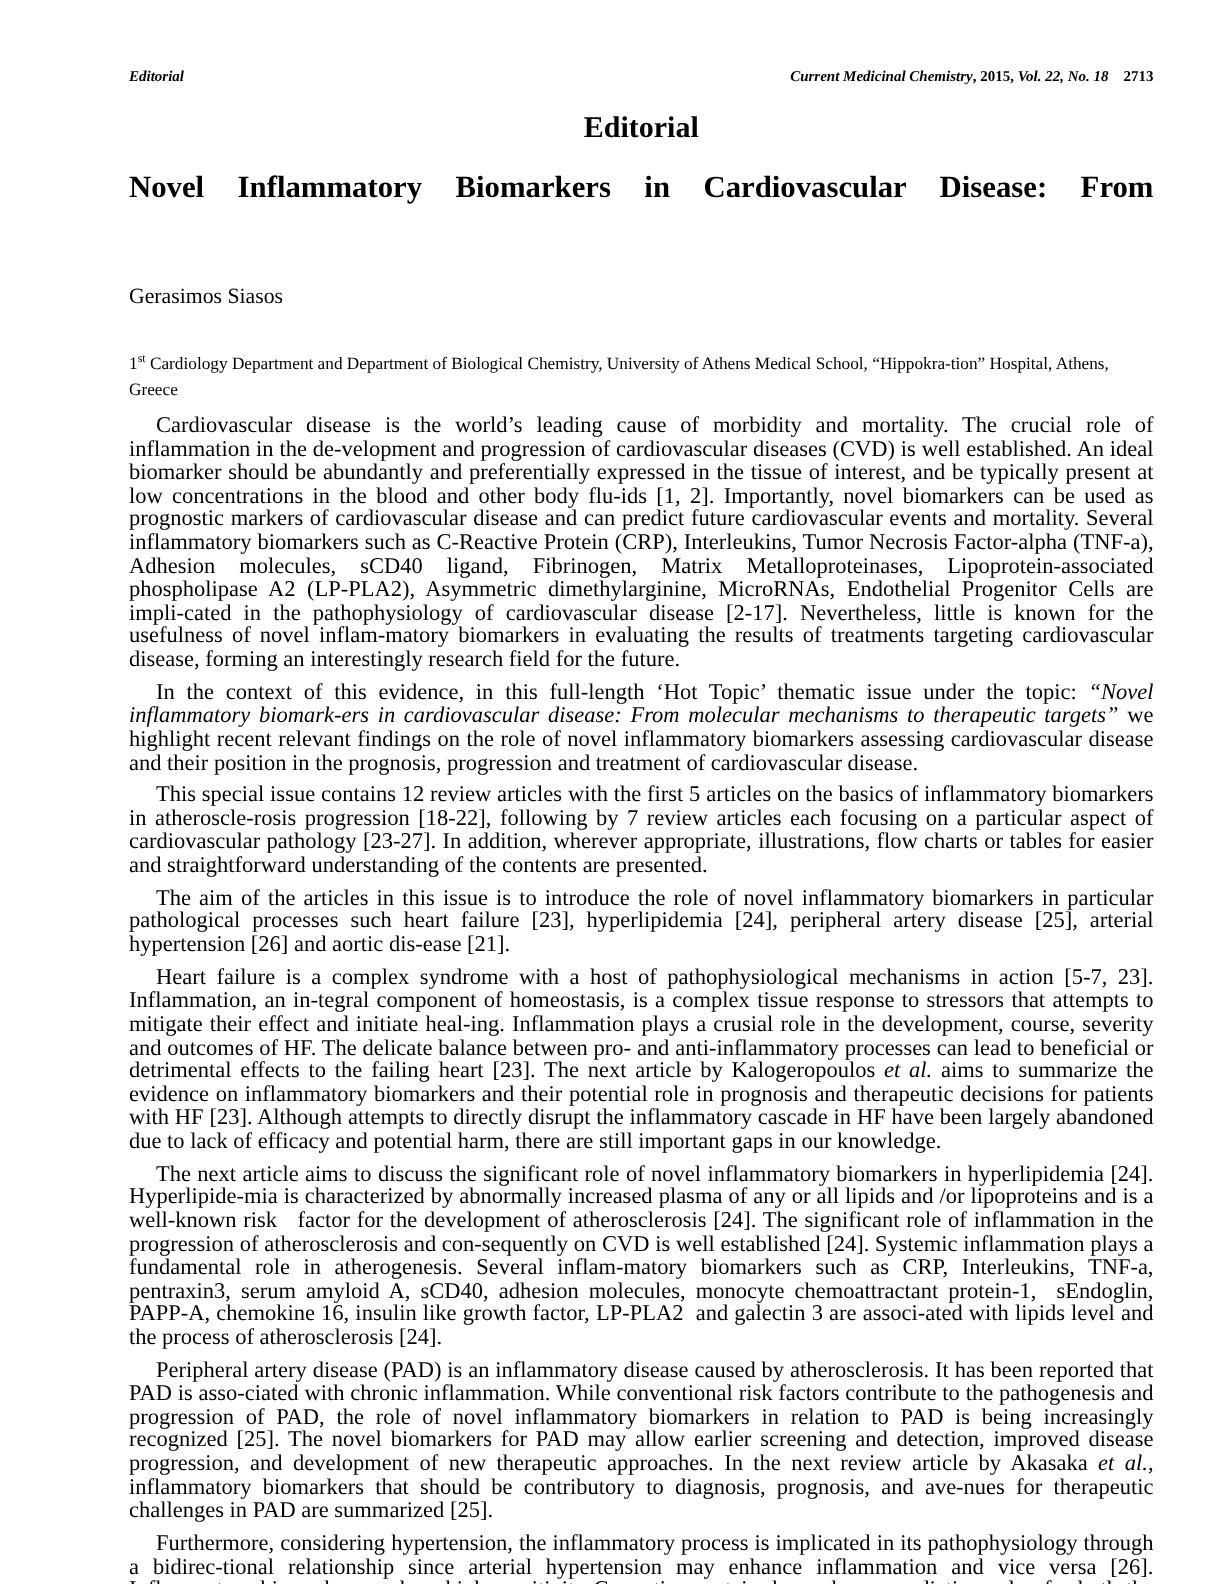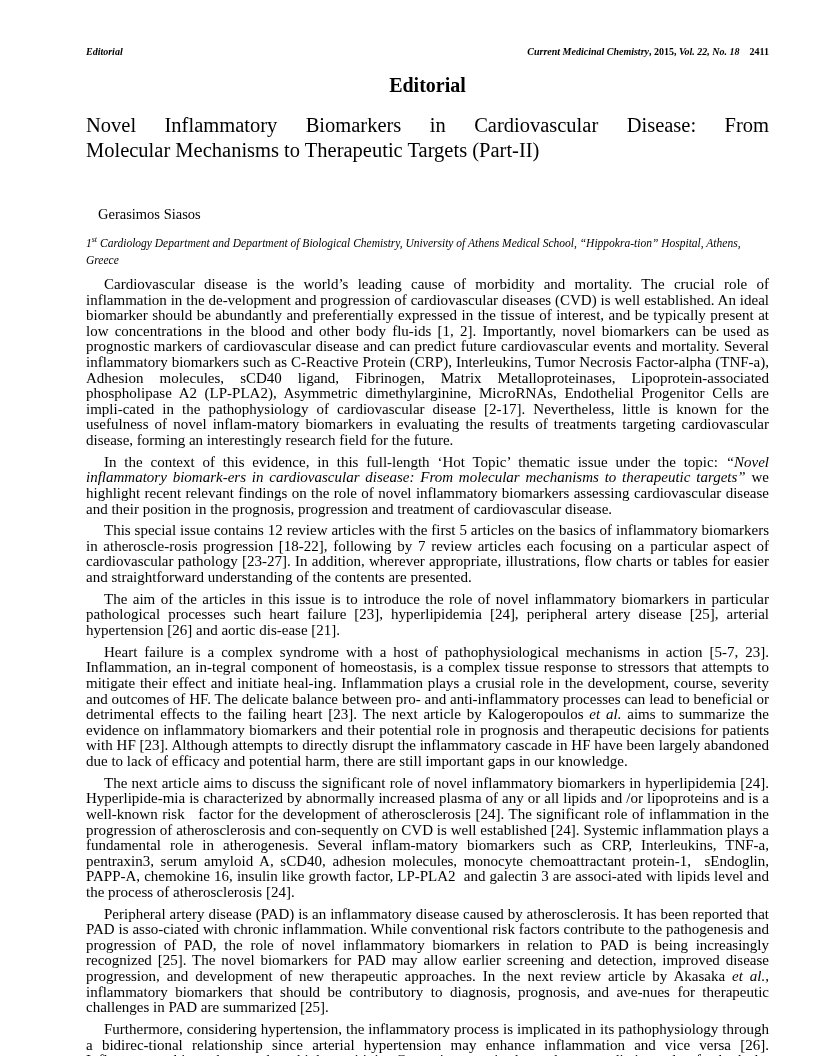--- a/index.html
+++ b/index.html
@@ -6,46 +6,45 @@
   body { width: 816px; height: 1056px; position: relative; overflow: hidden;
          font-family: "Liberation Serif", "DejaVu Serif", serif; color: #000; }
   .page { position: absolute; left: 86px; top: 0; width: 683px; }
   .running-head { position: absolute; top: 46px; left: 0; width: 683px; font-size: 10px;
                   font-weight: bold; display: flex; justify-content: space-between; }
   .running-head .left { font-style: italic; }
   .running-head .right i { }
   .section-label { position: absolute; top: 74px; left: 0; width: 683px; text-align: center;
                    font-size: 20px; font-weight: bold; }
   .title { position: absolute; top: 113px; left: 0; width: 683px; font-size: 20.5px;
-           font-weight: normal; line-height: 25px; text-align: justify; margin: 0; }
+           font-weight: bold; line-height: 25px; text-align: justify; margin: 0; }
   .title .l1 { display: block; text-align: justify; text-align-last: justify; }
-  .author { position: absolute; top: 206px; left: 0; font-size: 14.5px; margin-left: 12px; }
+  .author { position: absolute; top: 190px; left: 0; font-size: 14.5px; }
   .affil { position: absolute; top: 235px; left: 0; width: 683px; font-size: 11.5px;
-           font-style: italic; line-height: 17px; }
+           line-height: 17px; }
   .affil sup { font-size: 8px; vertical-align: 5px; line-height: 0; }
   .body { position: absolute; top: 277px; left: 0; width: 683px; font-size: 15px;
           line-height: 15.6px; }
   .body p { margin: 0 0 6.2px 0; text-indent: 18px; text-align: justify; }
   .body p i { font-style: italic; }
 </style>
 </head>
 <body>
 
 <div class="page">
 
   <div class="running-head">
     <span class="left">Editorial</span>
-    <span class="right"><i>Current Medicinal Chemistry</i><span>, 2015, </span><i>Vol. 22, No. 18</i>&nbsp;&nbsp;&nbsp;&nbsp;<span>2411</span></span>
+    <span class="right"><i>Current Medicinal Chemistry</i><span>, 2015, </span><i>Vol. 22, No. 18</i>&nbsp;&nbsp;&nbsp;&nbsp;<span>2713</span></span>
   </div>
 
   <div class="section-label">Editorial</div>
 
   <h1 class="title">
     <span class="l1">Novel Inflammatory Biomarkers in Cardiovascular Disease: From</span>
-    <span class="l2">Molecular Mechanisms to Therapeutic Targets (Part-II)</span>
   </h1>
 
   <div class="author">Gerasimos Siasos</div>
 
   <div class="affil"><span>1</span><sup>st</sup><span> Cardiology Department and Department of Biological Chemistry, University of Athens Medical School, “Hippokra-tion” Hospital, Athens, Greece</span></div>
 
   <div class="body">
     <p>Cardiovascular disease is the world’s leading cause of morbidity and mortality. The crucial role of inflammation in the de-velopment and progression of cardiovascular diseases (CVD) is well established. An ideal biomarker should be abundantly and preferentially expressed in the tissue of interest, and be typically present at low concentrations in the blood and other body flu-ids [1, 2]. Importantly, novel biomarkers can be used as prognostic markers of cardiovascular disease and can predict future cardiovascular events and mortality. Several inflammatory biomarkers such as C-Reactive Protein (CRP), Interleukins, Tumor Necrosis Factor-alpha (TNF-a), Adhesion molecules, sCD40 ligand, Fibrinogen, Matrix Metalloproteinases, Lipoprotein-associated phospholipase A2 (LP-PLA2), Asymmetric dimethylarginine, MicroRNAs, Endothelial Progenitor Cells are impli-cated in the pathophysiology of cardiovascular disease [2-17]. Nevertheless, little is known for the usefulness of novel inflam-matory biomarkers in evaluating the results of treatments targeting cardiovascular disease, forming an interestingly research field for the future.</p>
     <p><span>In the context of this evidence, in this full-length ‘Hot Topic’ thematic issue under the topic: </span><i>“Novel inflammatory biomark-ers in cardiovascular disease: From molecular mechanisms to therapeutic targets”</i><span> we highlight recent relevant findings on the role of novel inflammatory biomarkers assessing cardiovascular disease and their position in the prognosis, progression and treatment of cardiovascular disease.</span></p>
     <p>This special issue contains 12 review articles with the first 5 articles on the basics of inflammatory biomarkers in atheroscle-rosis progression [18-22], following by 7 review articles each focusing on a particular aspect of cardiovascular pathology [23-27]. In addition, wherever appropriate, illustrations, flow charts or tables for easier and straightforward understanding of the contents are presented.</p>

